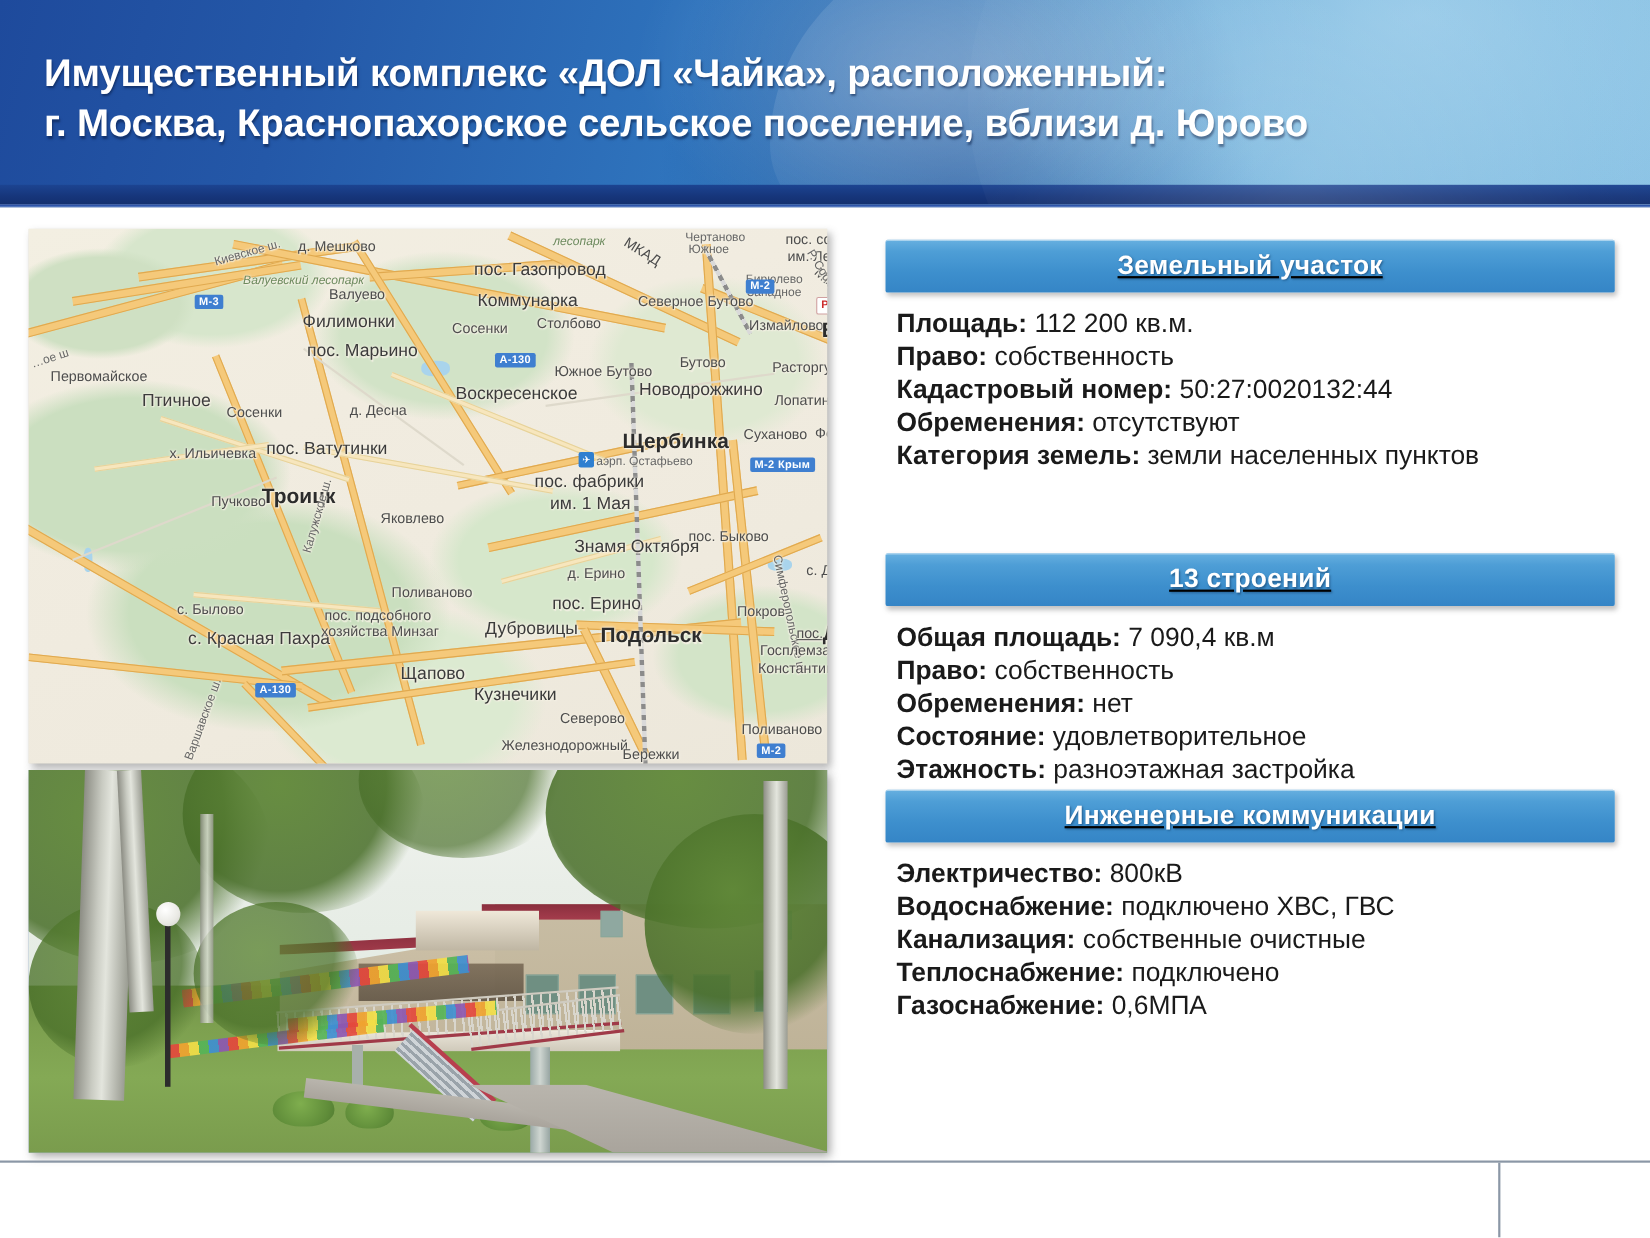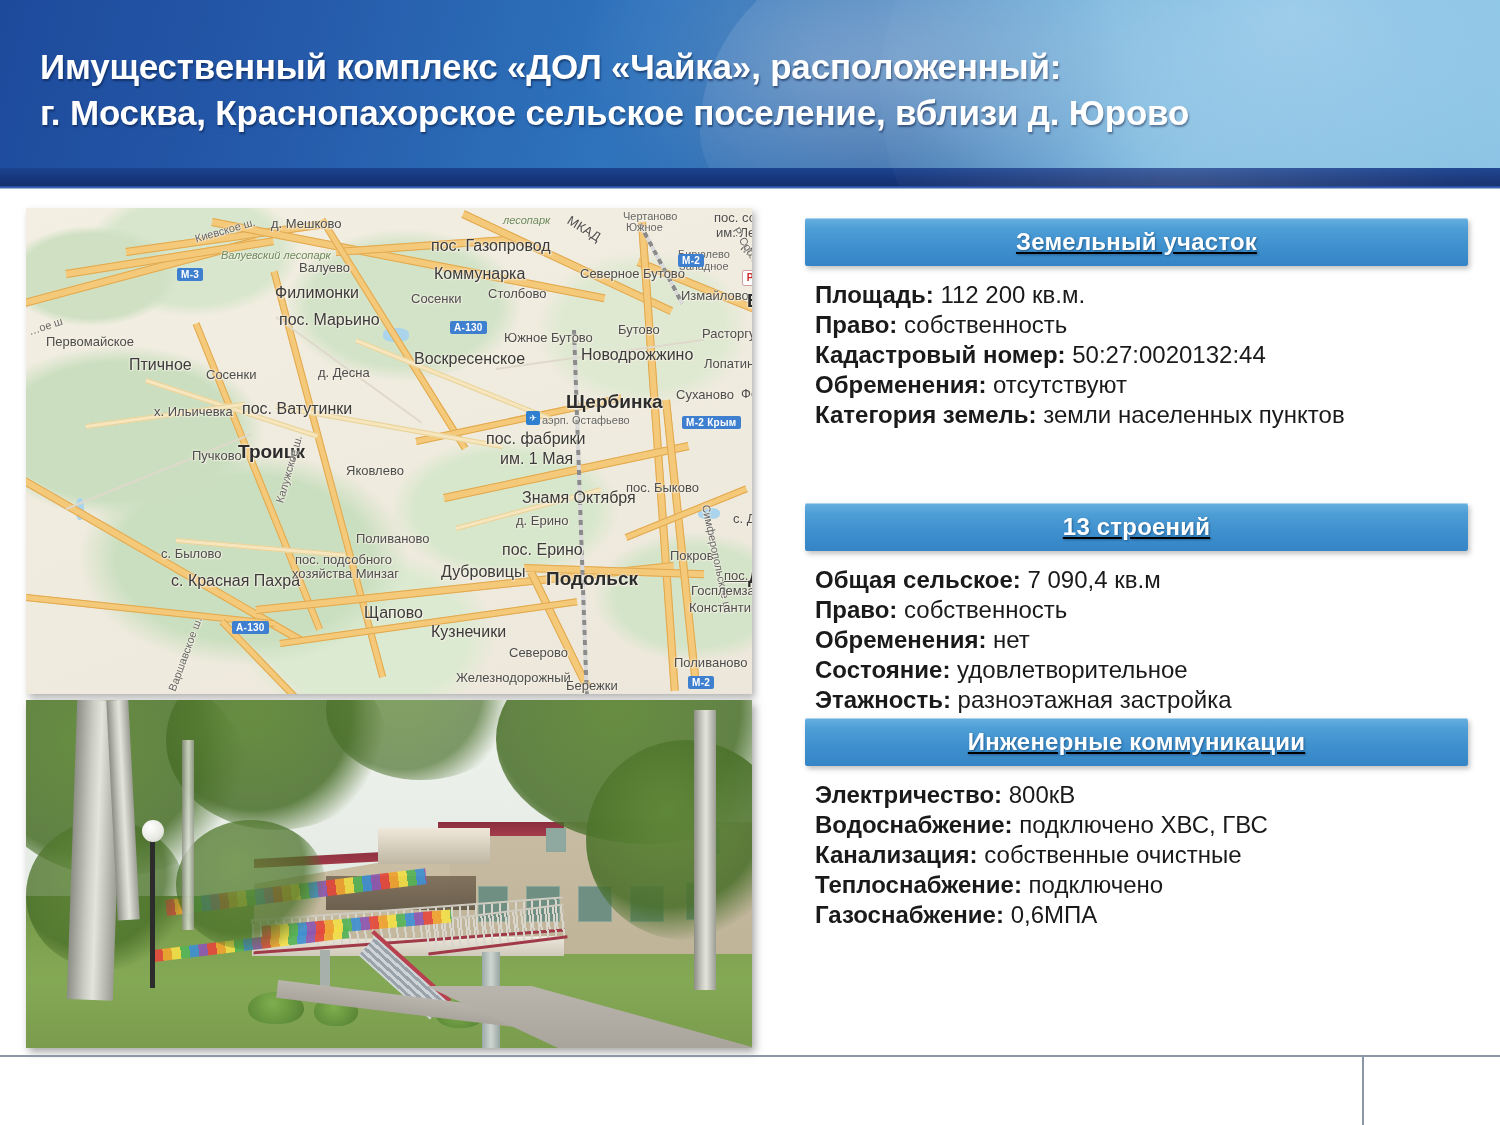--- a/index.html
+++ b/index.html
@@ -509,21 +509,21 @@
     <div class="kv"><b>Обременения:</b> <span class="v">отсутствуют</span></div>
     <div class="kv"><b>Категория земель:</b> <span class="v">земли населенных пунктов</span></div>
   </div>
 </div>
 
 <div class="section" style="top:503px;">
   <div class="section-bar">
     <span class="section-bar-title">13 строений</span>
   </div>
   <div class="section-body">
-    <div class="kv"><b>Общая сельское:</b> <span class="v">7 090,4 кв.м</span></div>
+    <div class="kv"><b>Общая площадь:</b> <span class="v">7 090,4 кв.м</span></div>
     <div class="kv"><b>Право:</b> <span class="v">собственность</span></div>
     <div class="kv"><b>Обременения:</b> <span class="v">нет</span></div>
     <div class="kv"><b>Состояние:</b> <span class="v">удовлетворительное</span></div>
     <div class="kv"><b>Этажность:</b> <span class="v">разноэтажная застройка</span></div>
   </div>
 </div>
 
 <div class="section" style="top:718px;">
   <div class="section-bar">
     <span class="section-bar-title">Инженерные коммуникации</span>

